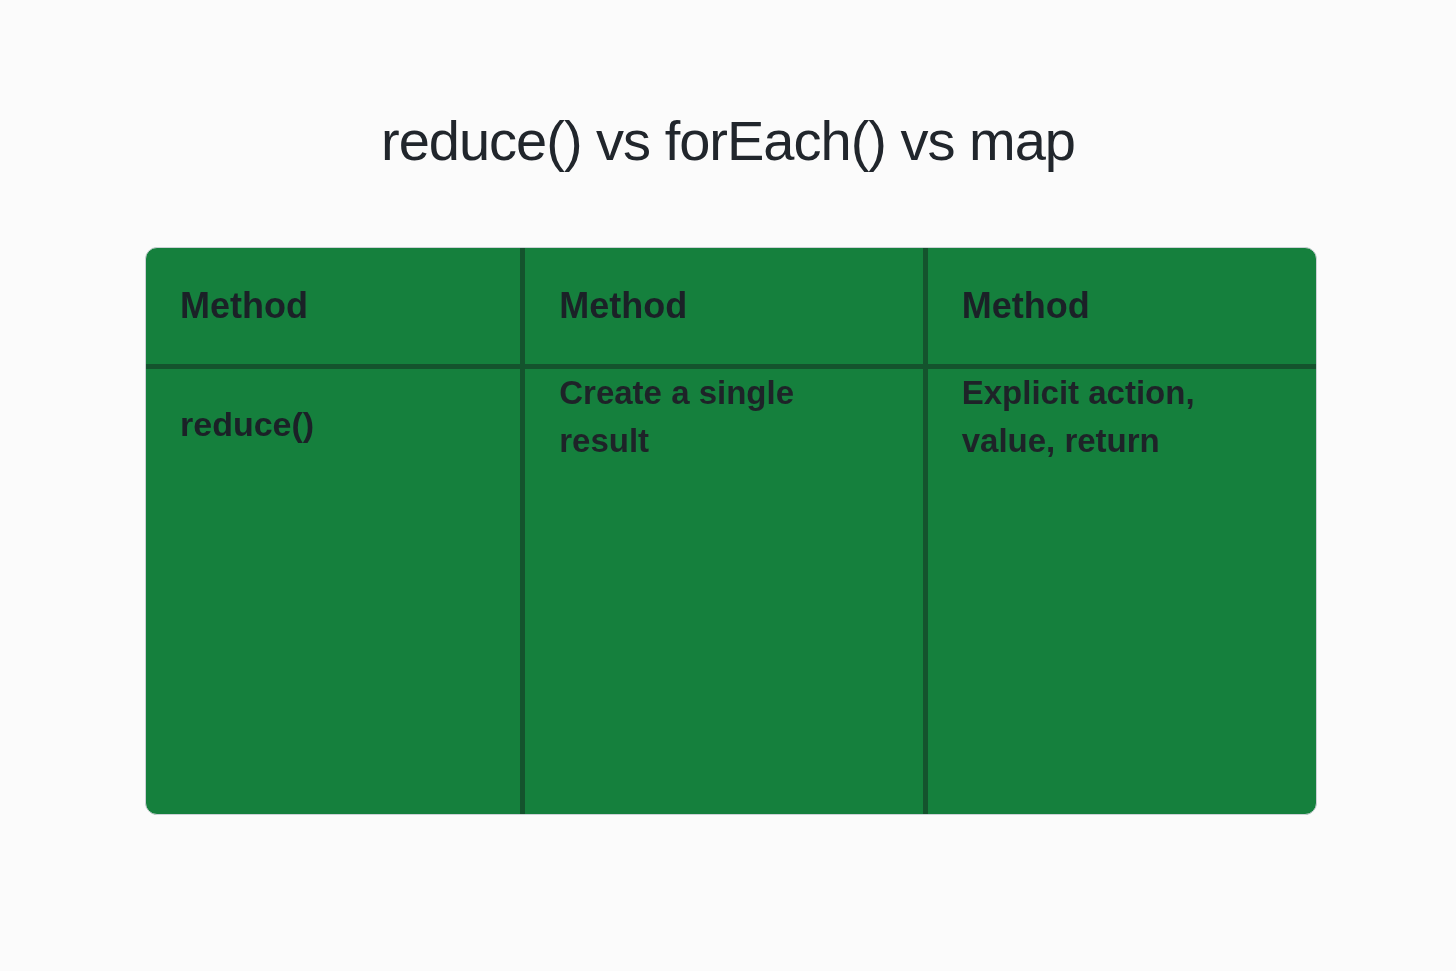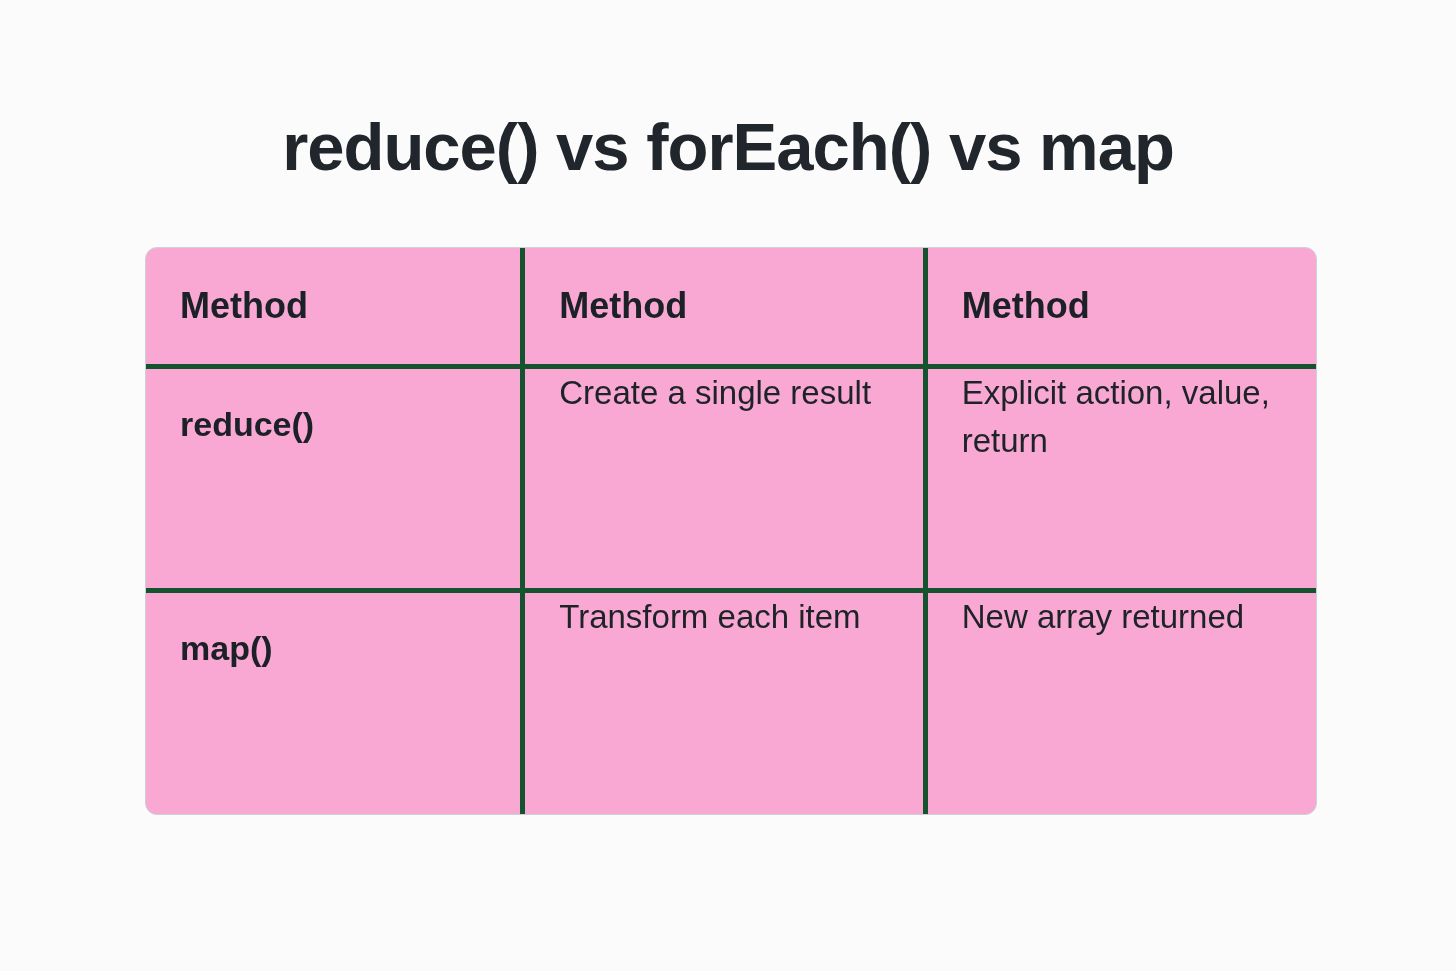--- a/index.html
+++ b/index.html
@@ -18,33 +18,33 @@
     width: 1456px;
     height: 971px;
   }
 
   .page-title {
     position: absolute;
     top: 108px;
     left: 0;
     width: 100%;
     text-align: center;
-    font-size: 67px;
-    font-weight: 700;
+    font-size: 56px;
+    font-weight: 400;
     letter-spacing: -1px;
     color: #21262c;
   }
 
   .table-card {
     position: absolute;
     left: 145px;
     top: 247px;
     width: 1172px;
     height: 568px;
-    background: #f9a8d4;
+    background: #15803d;
     border: 1px solid #ccd1d6;
     border-radius: 12px;
     overflow: hidden;
   }
 
   table.compare {
     width: 100%;
     height: 100%;
     border-collapse: collapse;
     table-layout: fixed;
@@ -72,21 +72,21 @@
 
   table.compare th {
     font-size: 36px;
     font-weight: 700;
     color: #1b2127;
     vertical-align: middle;
   }
 
   table.compare td {
     font-size: 33px;
-    font-weight: 400;
+    font-weight: 700;
     line-height: 1.48;
     color: #1e2328;
     vertical-align: top;
   }
 
   table.compare td.method-cell {
     font-weight: 700;
     font-size: 34px;
     padding-top: 30px;
     color: #1b2127;
@@ -112,22 +112,17 @@
           <th>Method</th>
           <th>Method</th>
         </tr>
       </thead>
       <tbody>
         <tr>
           <td class="method-cell">reduce()</td>
           <td>Create a single result</td>
           <td>Explicit action, value, return</td>
         </tr>
-        <tr>
-          <td class="method-cell">map()</td>
-          <td>Transform each item</td>
-          <td>New array returned</td>
-        </tr>
       </tbody>
     </table>
   </div>
 
 </div>
 
 </body></html>

